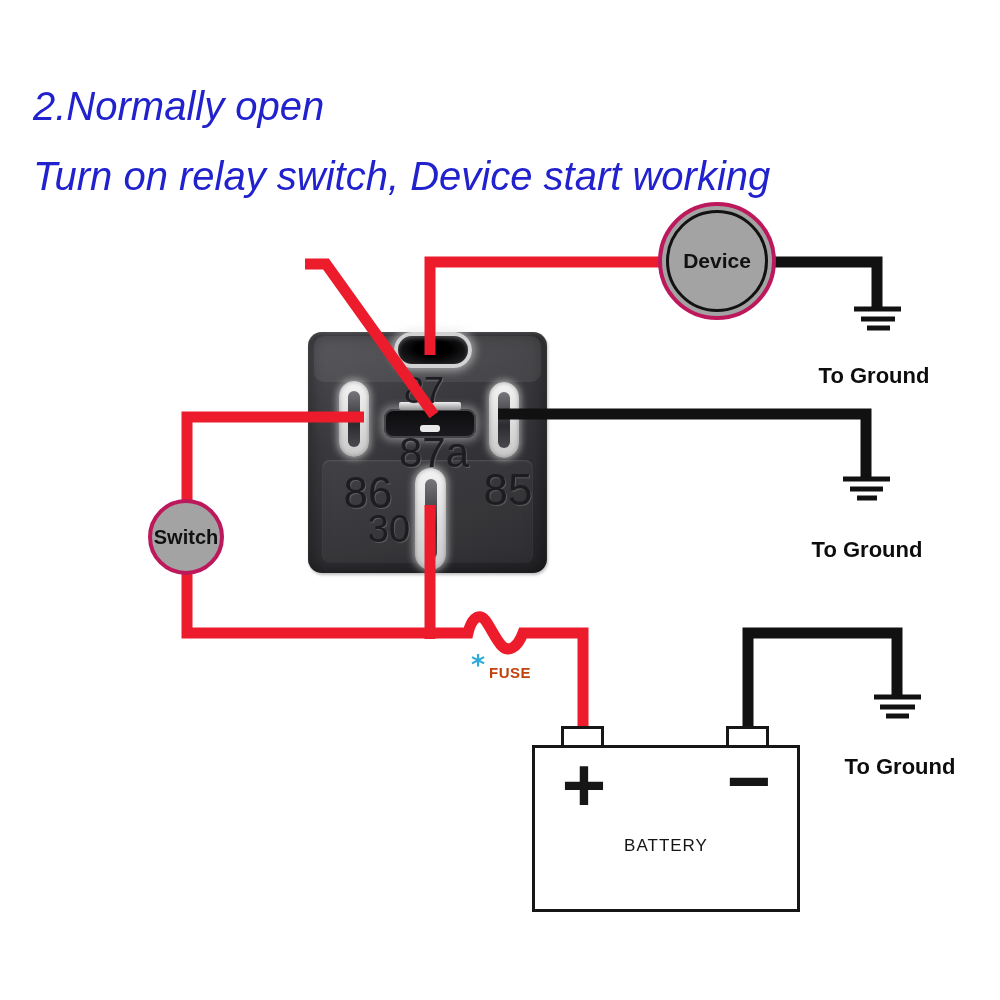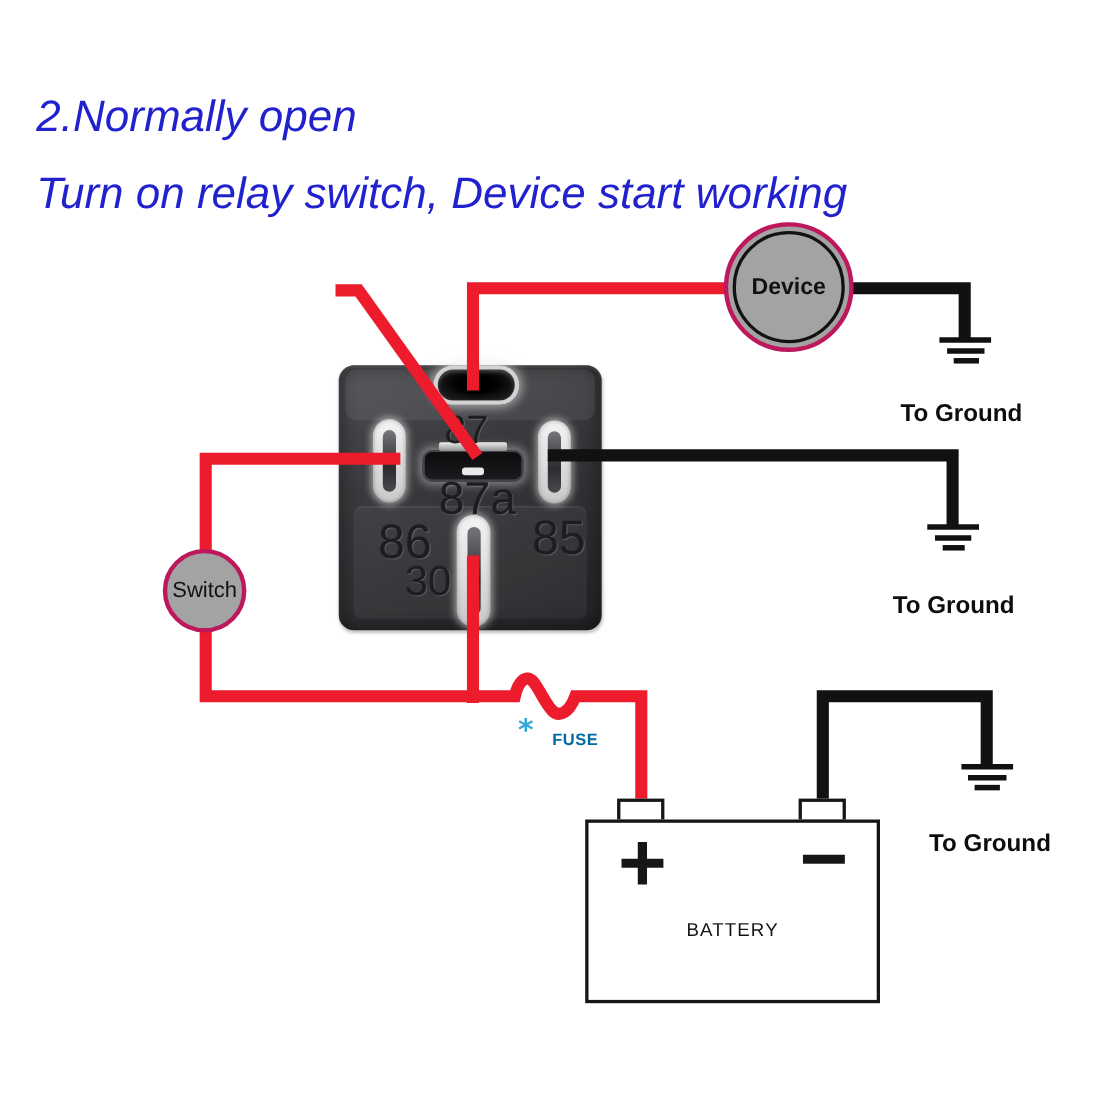--- a/index.html
+++ b/index.html
@@ -83,21 +83,21 @@
     position:absolute;border-radius:50%;background:#a3a3a3;border:4px solid #be185d;
     box-sizing:border-box;z-index:3;display:flex;align-items:center;justify-content:center;
   }
   .inner-ring{
     position:absolute;inset:4px;border:3px solid #121212;border-radius:50%;
     display:flex;align-items:center;justify-content:center;
   }
   #device-circle{left:658px;top:202px;width:118px;height:118px;}
   #device-circle .label{font-weight:bold;font-size:21px;color:#111;}
   #switch-circle{left:148px;top:499px;width:76px;height:76px;}
-  #switch-circle .label{font-weight:normal;font-size:20px;color:#111;white-space:nowrap;text-align:center;}
+  #switch-circle .label{font-weight:bold;font-size:20px;color:#111;white-space:nowrap;text-align:center;}
 
   
   .battery-box{
     position:absolute;left:532px;top:745px;width:268px;height:167px;
     background:#fff;border:3px solid #161616;box-sizing:border-box;z-index:3;
   }
   .terminal{
     position:absolute;background:#fff;border:3px solid #161616;box-sizing:border-box;z-index:3;
   }
   #terminal-pos{left:561px;top:726px;width:43px;height:22px;}
@@ -119,21 +119,21 @@
     white-space:nowrap;z-index:3;margin-top:25px;
   }
   #ground-label-top{left:874px;top:338px;}
   #ground-label-mid{left:867px;top:512px;}
   #ground-label-bot{left:900px;top:729px;}
   #fuse-star{
     position:absolute;left:471px;top:649px;font-size:27px;font-weight:bold;color:#2fa9d6;z-index:3;
     font-family:"DejaVu Sans",sans-serif;
   }
   #fuse-label{
-    position:absolute;left:502px;top:664px;font-size:15px;font-weight:bold;color:#0369a1;
+    position:absolute;left:489px;top:664px;font-size:15px;font-weight:bold;color:#c2410c;
     letter-spacing:.5px;z-index:3;
   }
 </style>
 </head>
 <body>
 
 <div class="title-line" id="title1">2.Normally open</div>
 <div class="title-line" id="title2">Turn on relay switch, Device start working</div>
 
 <div class="relay">

